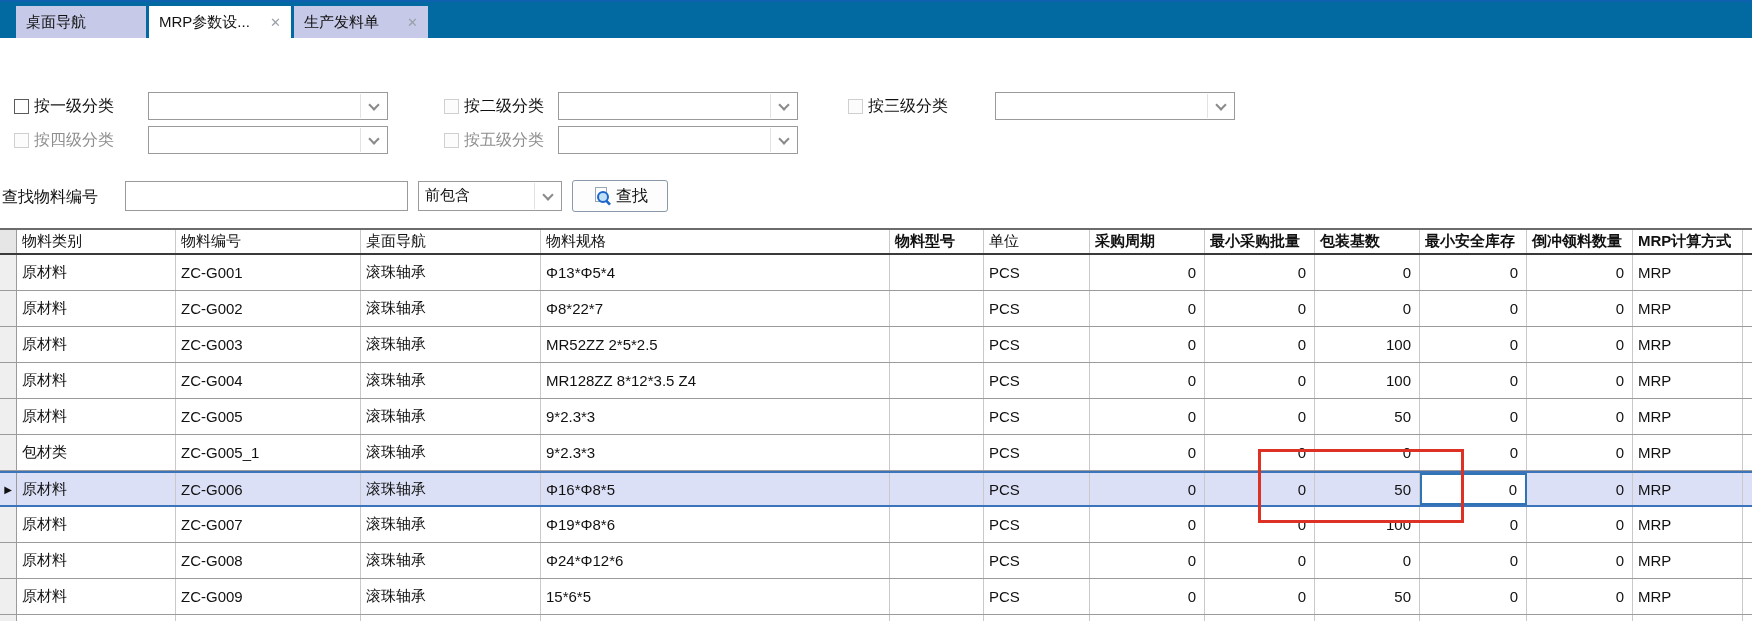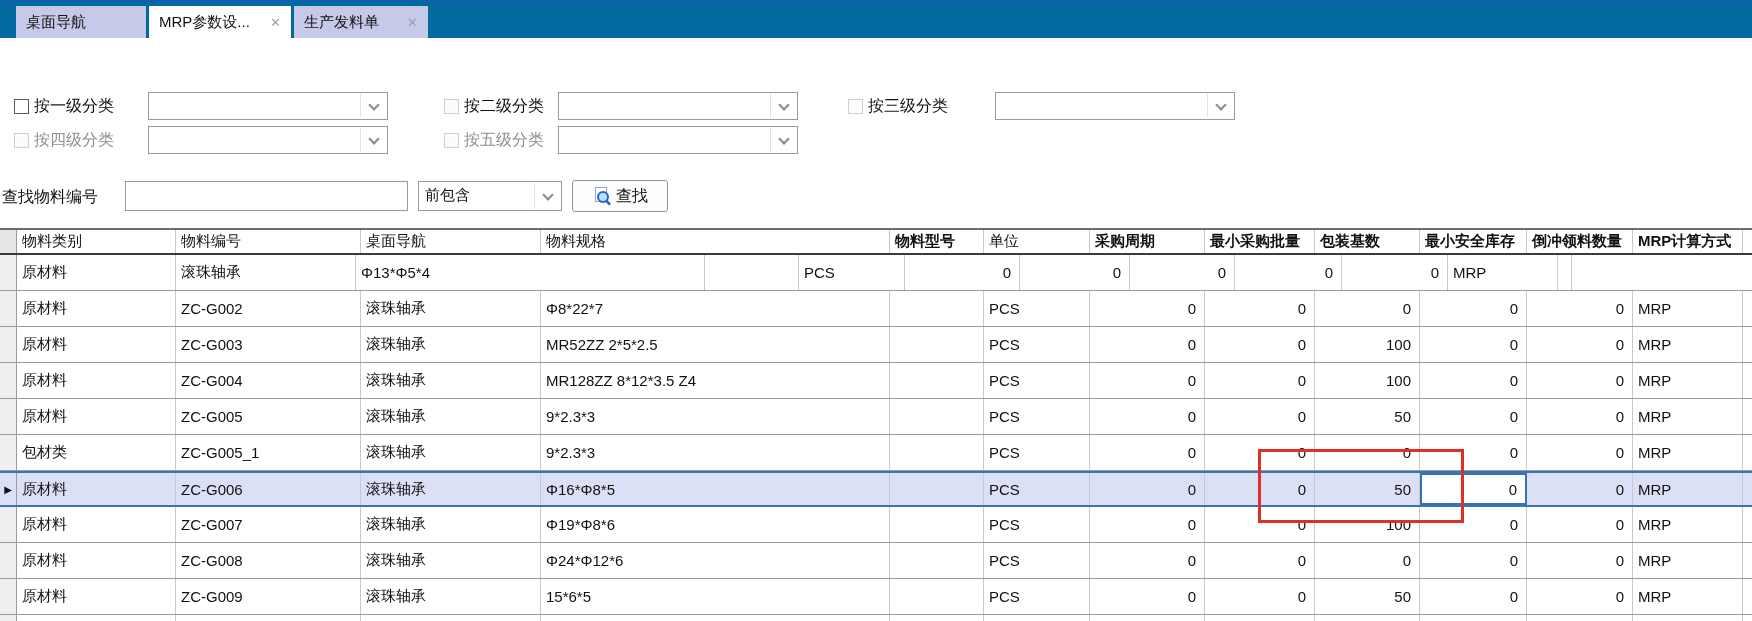--- a/index.html
+++ b/index.html
@@ -152,20 +152,21 @@
         <div class="th bold" style="width: 110px;">最小采购批量</div>
         <div class="th bold" style="width: 105px;">包装基数</div>
         <div class="th bold" style="width: 107px;">最小安全库存</div>
         <div class="th bold" style="width: 106px;">倒冲领料数量</div>
         <div class="th bold" style="width: 110px;">MRP计算方式</div>
         <div class="th" style="width: 9px;"></div>
       </div>
       <div class="tr">
         <div class="ind"></div>
         <div class="td" style="width: 159px;">原材料</div>
+        <div class="td" style="width: 185px;">ZC-G001</div>
         <div class="td" style="width: 180px;">滚珠轴承</div>
         <div class="td" style="width: 349px;">Φ13*Φ5*4</div>
         <div class="td" style="width: 94px;"></div>
         <div class="td" style="width: 106px;">PCS</div>
         <div class="td num" style="width: 115px;">0</div>
         <div class="td num" style="width: 110px;">0</div>
         <div class="td num" style="width: 105px;">0</div>
         <div class="td num" style="width: 107px;">0</div>
         <div class="td num" style="width: 106px;">0</div>
         <div class="td" style="width: 110px;">MRP</div>

